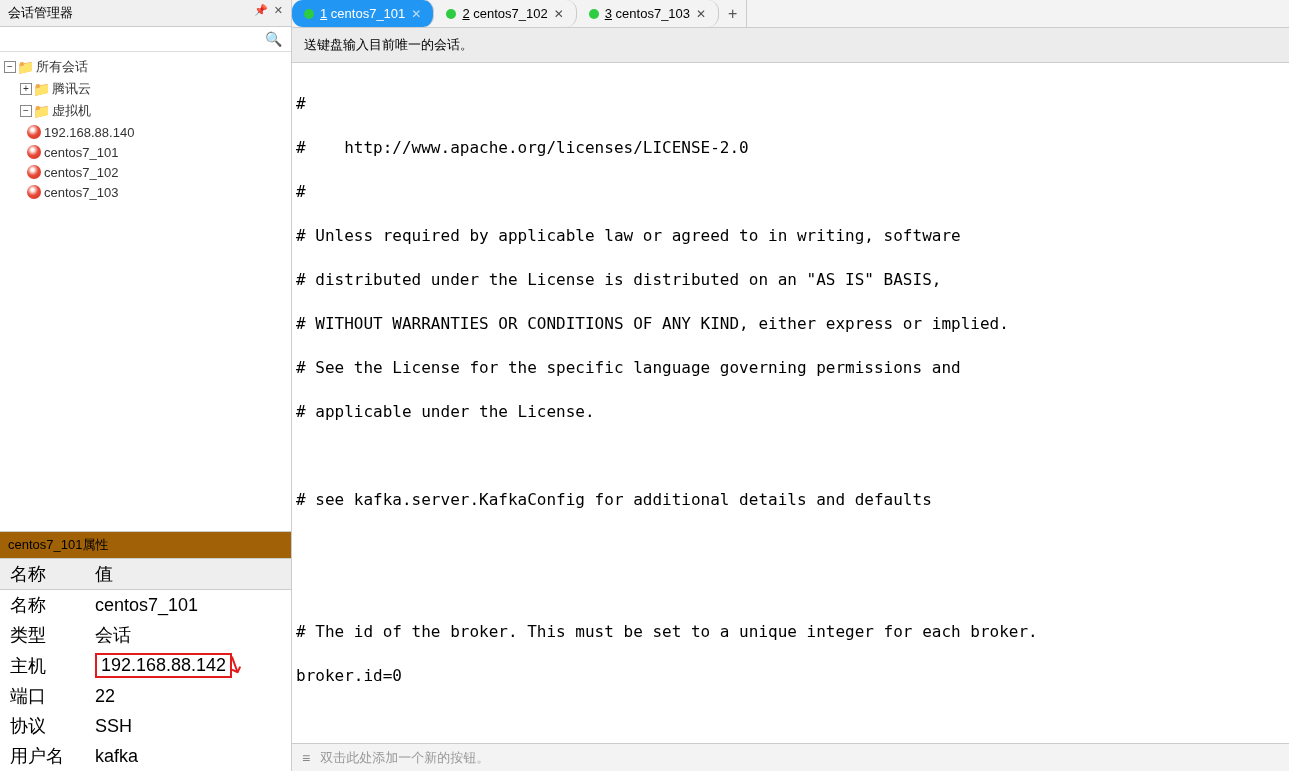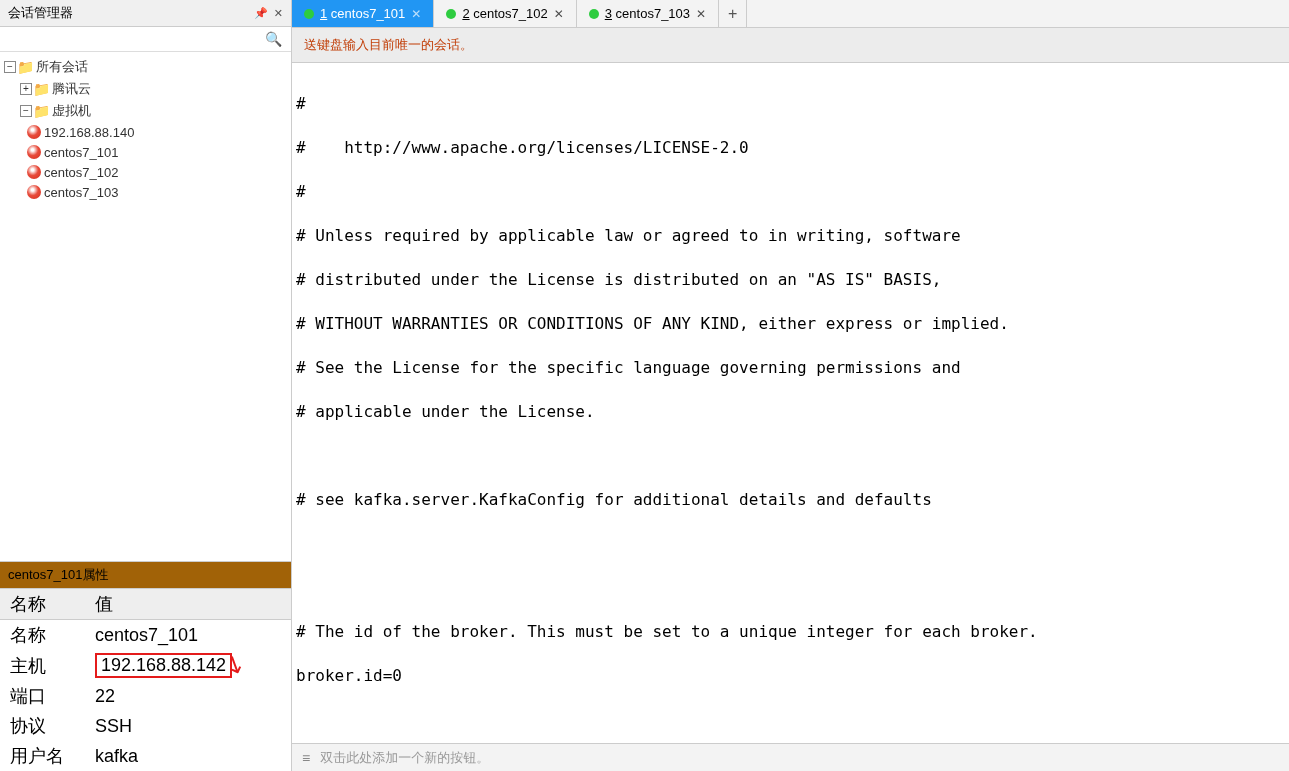--- a/index.html
+++ b/index.html
@@ -1,18 +1,18 @@
 <!DOCTYPE html>
 <html><head>
   <meta charset="utf-8">
   <style>
     * { margin: 0; padding: 0; box-sizing: border-box; }
     body { font-family: "Microsoft YaHei", Arial, sans-serif; font-size: 12px; background: #fff; width: 1289px; height: 771px; overflow: hidden; display: flex; }
     .sidebar { width: 292px; height: 100%; background: #fff; border-right: 1px solid #ccc; display: flex; flex-direction: column; }
-    .panel-header { background: #f0f0f0; border-bottom: 1px solid #ccc; padding: 4px 8px; display: flex; justify-content: space-between; align-items: center; font-size: 13px; }
+    .panel-header { background: #f0f0f0; border-bottom: 1px solid #ccc; padding: 4px 8px; display: flex; justify-content: space-between; align-items: flex-start; font-size: 13px; }
     .panel-header-icons { display: flex; gap: 6px; align-items: center; }
     .pin-icon, .close-icon { cursor: pointer; font-size: 11px; color: #555; }
     .search-bar { padding: 4px; border-bottom: 1px solid #ddd; display: flex; justify-content: flex-end; }
     .search-icon { color: #bbb; font-size: 14px; margin-right: 4px; }
     .tree { flex: 1; overflow: auto; padding: 4px 0; color: #333; font-size: 13px; }
     .tree-item { display: flex; align-items: center; padding: 2px 4px; cursor: pointer; white-space: nowrap; }
     .tree-indent-0 { padding-left: 4px; }
     .tree-indent-1 { padding-left: 20px; }
     .tree-indent-2 { padding-left: 26px; }
     .tree-toggle { width: 12px; height: 12px; border: 1px solid #888; display: inline-flex; align-items: center; justify-content: center; font-size: 10px; line-height: 1; margin-right: 2px; background: #fff; }
@@ -22,28 +22,28 @@
     .props-panel { border-top: 1px solid #ccc; }
     .props-header { background: #a16207; border-bottom: 1px solid #ccc; padding: 4px 8px; font-size: 13px; }
     .props-table { width: 100%; border-collapse: collapse; font-size: 18px; }
     .props-table th { text-align: left; background: #eee; padding: 3px 10px; font-weight: normal; border-bottom: 1px solid #ccc; }
     .props-table td { padding: 3px 10px; }
     .props-table td:first-child { width: 85px; }
     .highlight-box { border: 2px solid #e41b1b; display: inline-block; padding: 0 4px; }
     .arrow-annot { position: absolute; color: #e41b1b; font-size: 24px; transform: rotate(25deg); left: 225px; top: 650px; pointer-events: none; }
     .main { flex: 1; display: flex; flex-direction: column; height: 100%; }
     .tabs { height: 28px; background: #f3f3f3; border-bottom: 1px solid #ccc; display: flex; align-items: stretch; }
-    .tab { display: flex; align-items: center; padding: 0 12px; gap: 6px; border-right: 1px solid #ccc; cursor: pointer; min-width: 140px; font-size: 13px; }
+    .tab { display: flex; align-items: center; padding: 0 12px; gap: 6px; border-right: 1px solid #ccc; cursor: pointer; min-width: 140px; font-size: 13px; border-radius: 11px; }
     .tab.active { background: #2196f3; color: #fff; }
     .tab .dot { width: 10px; height: 10px; border-radius: 50%; background: #2ecc40; display: inline-block; }
     .tab-num { text-decoration: underline; }
     .tab-close { margin-left: auto; color: inherit; opacity: 0.7; font-size: 12px; }
     .tab.active .tab-close { color: #fff; }
     .tab-add { width: 28px; display: flex; align-items: center; justify-content: center; font-size: 16px; color: #555; cursor: pointer; border-right: 1px solid #ccc; }
-    .info-bar { background: #ececec; border-bottom: 1px solid #ccc; padding: 8px 12px; font-size: 13px; color: #c2410c; }
+    .info-bar { background: #ececec; border-bottom: 1px solid #ccc; padding: 8px 12px; font-size: 13px; color: #000000; }
     .terminal { flex: 1; background: #fff; padding: 8px 4px; font-family: "Consolas", monospace; font-size: 16px; line-height: 22px; color: #000; white-space: pre; overflow: auto; position: relative; }
     .terminal-line { white-space: pre; }
     .bottom-bar { height: 28px; background: #f3f3f3; border-top: 1px solid #ccc; display: flex; align-items: center; padding: 0 10px; gap: 10px; color: #999; font-size: 13px; }
     .menu-icon { font-size: 14px; color: #888; }
   </style>
 </head>
 <body>
 
 <div class="sidebar" style="position:relative;">
   <div class="panel-header">
@@ -102,20 +102,24 @@
     <div class="props-header">centos7_101属性</div>
     <table class="props-table">
       <tbody>
           <tr>
         <th>名称</th>
         <th>值</th>
       </tr>
       <tr>
             <td>名称</td>
             <td>centos7_101</td>
+          </tr>
+      <tr>
+            <td>类型</td>
+            <td>会话</td>
           </tr>
       <tr>
             <td>主机</td>
             <td><span class="highlight-box">192.168.88.142</span></td>
           </tr>
       <tr>
             <td>端口</td>
             <td>22</td>
           </tr>
       <tr>

